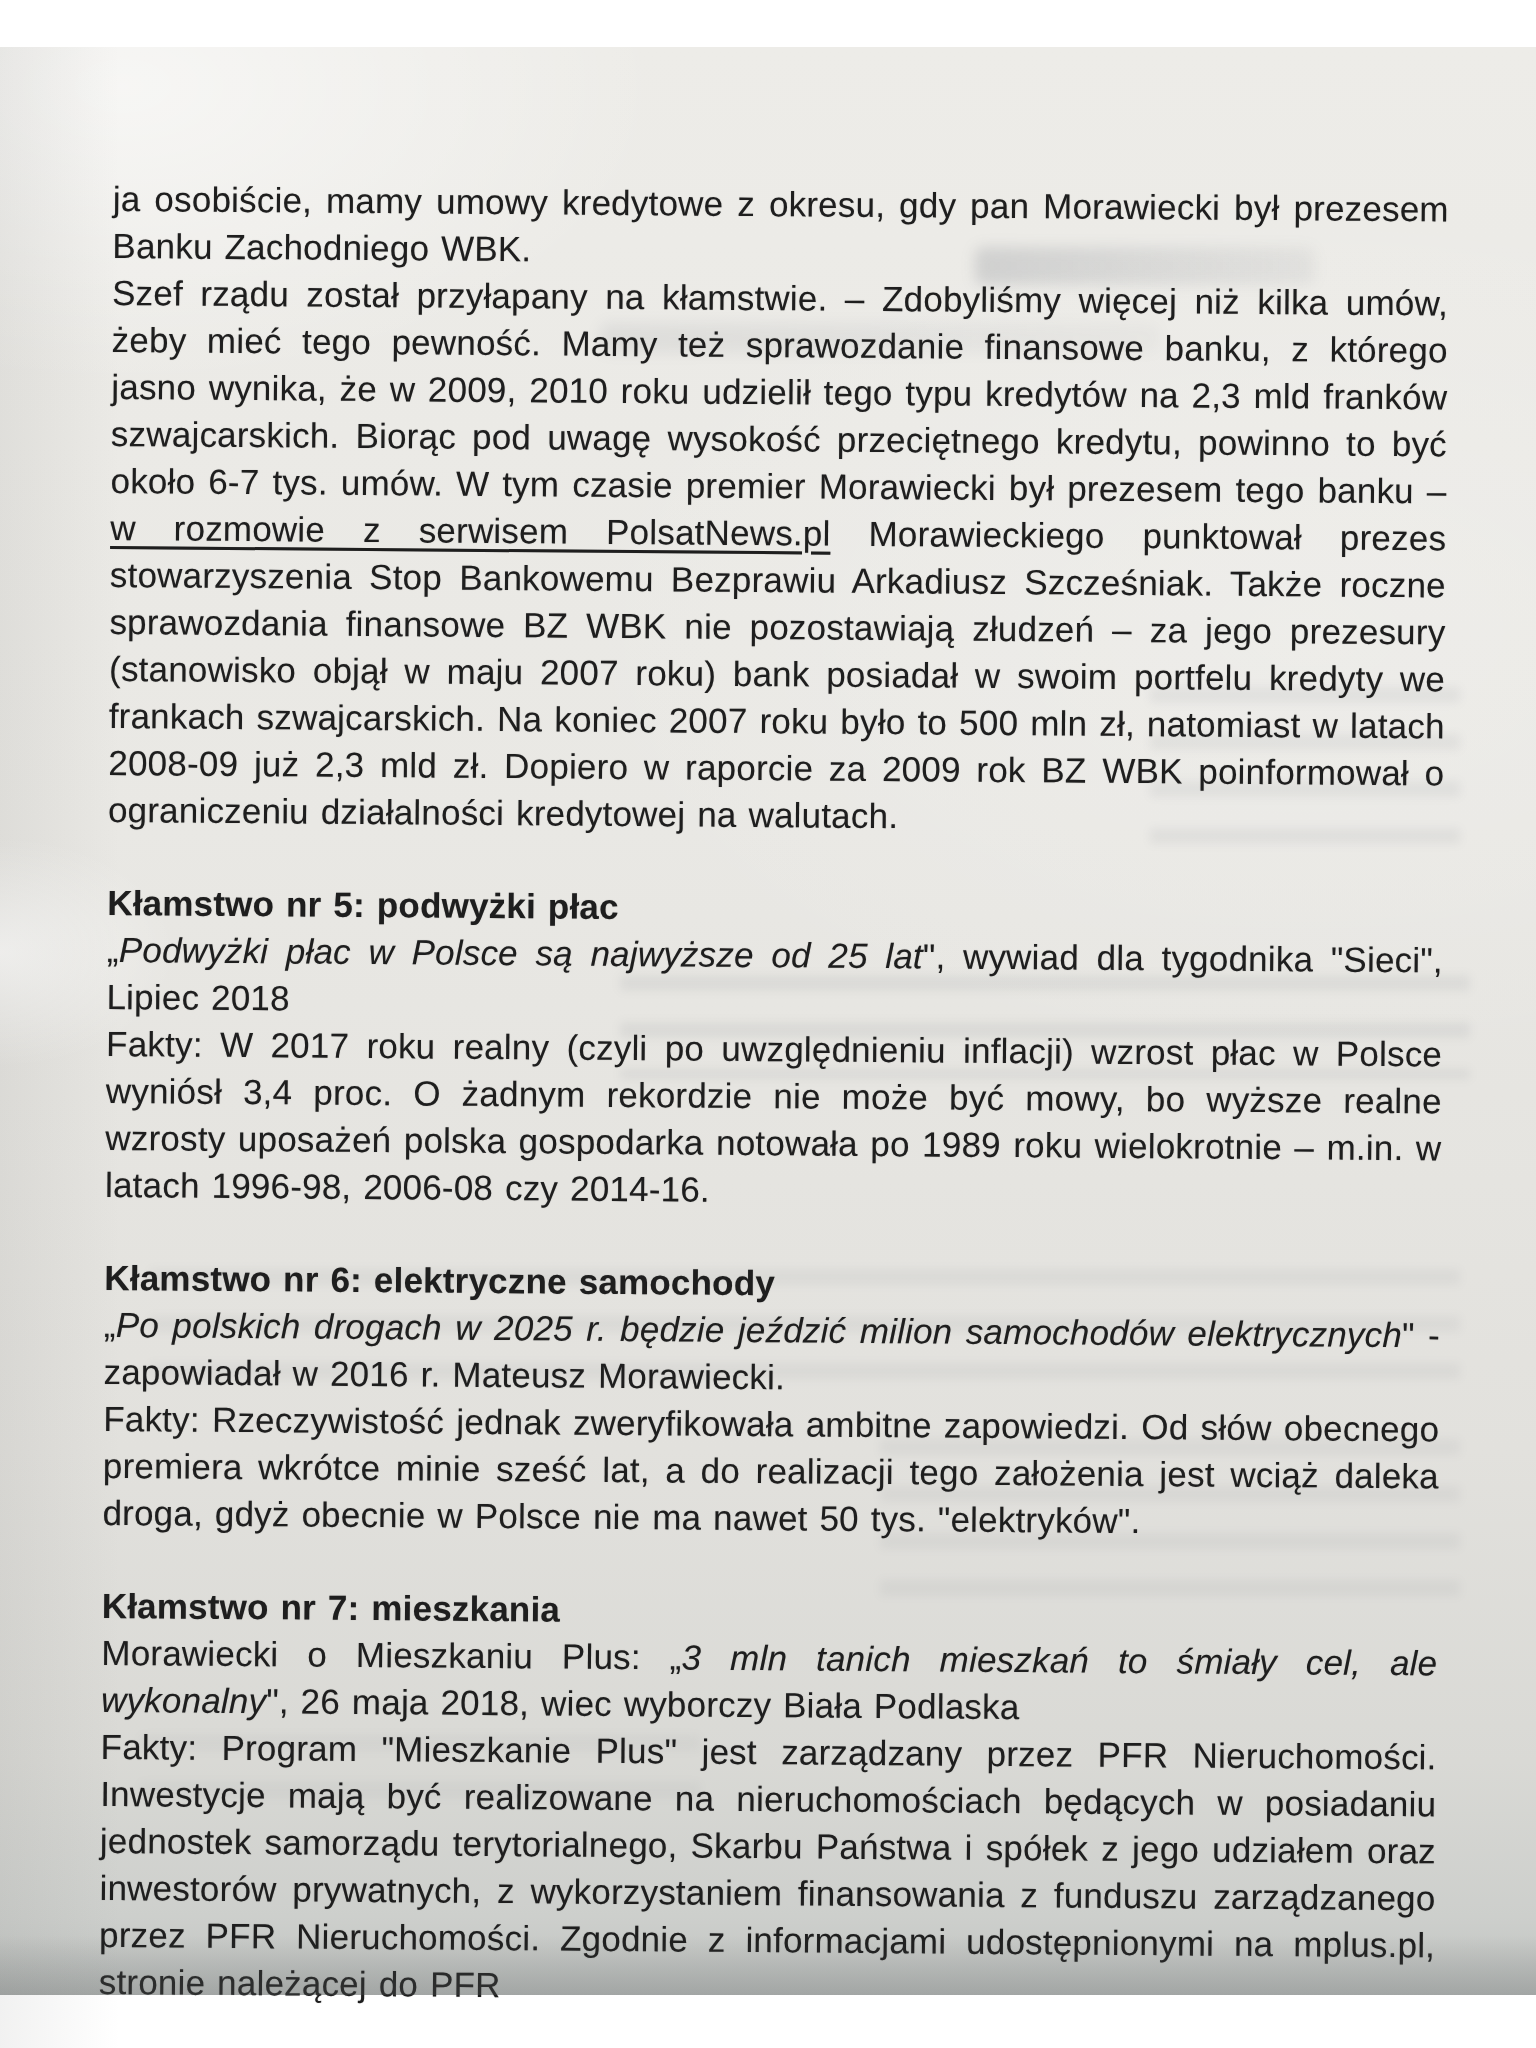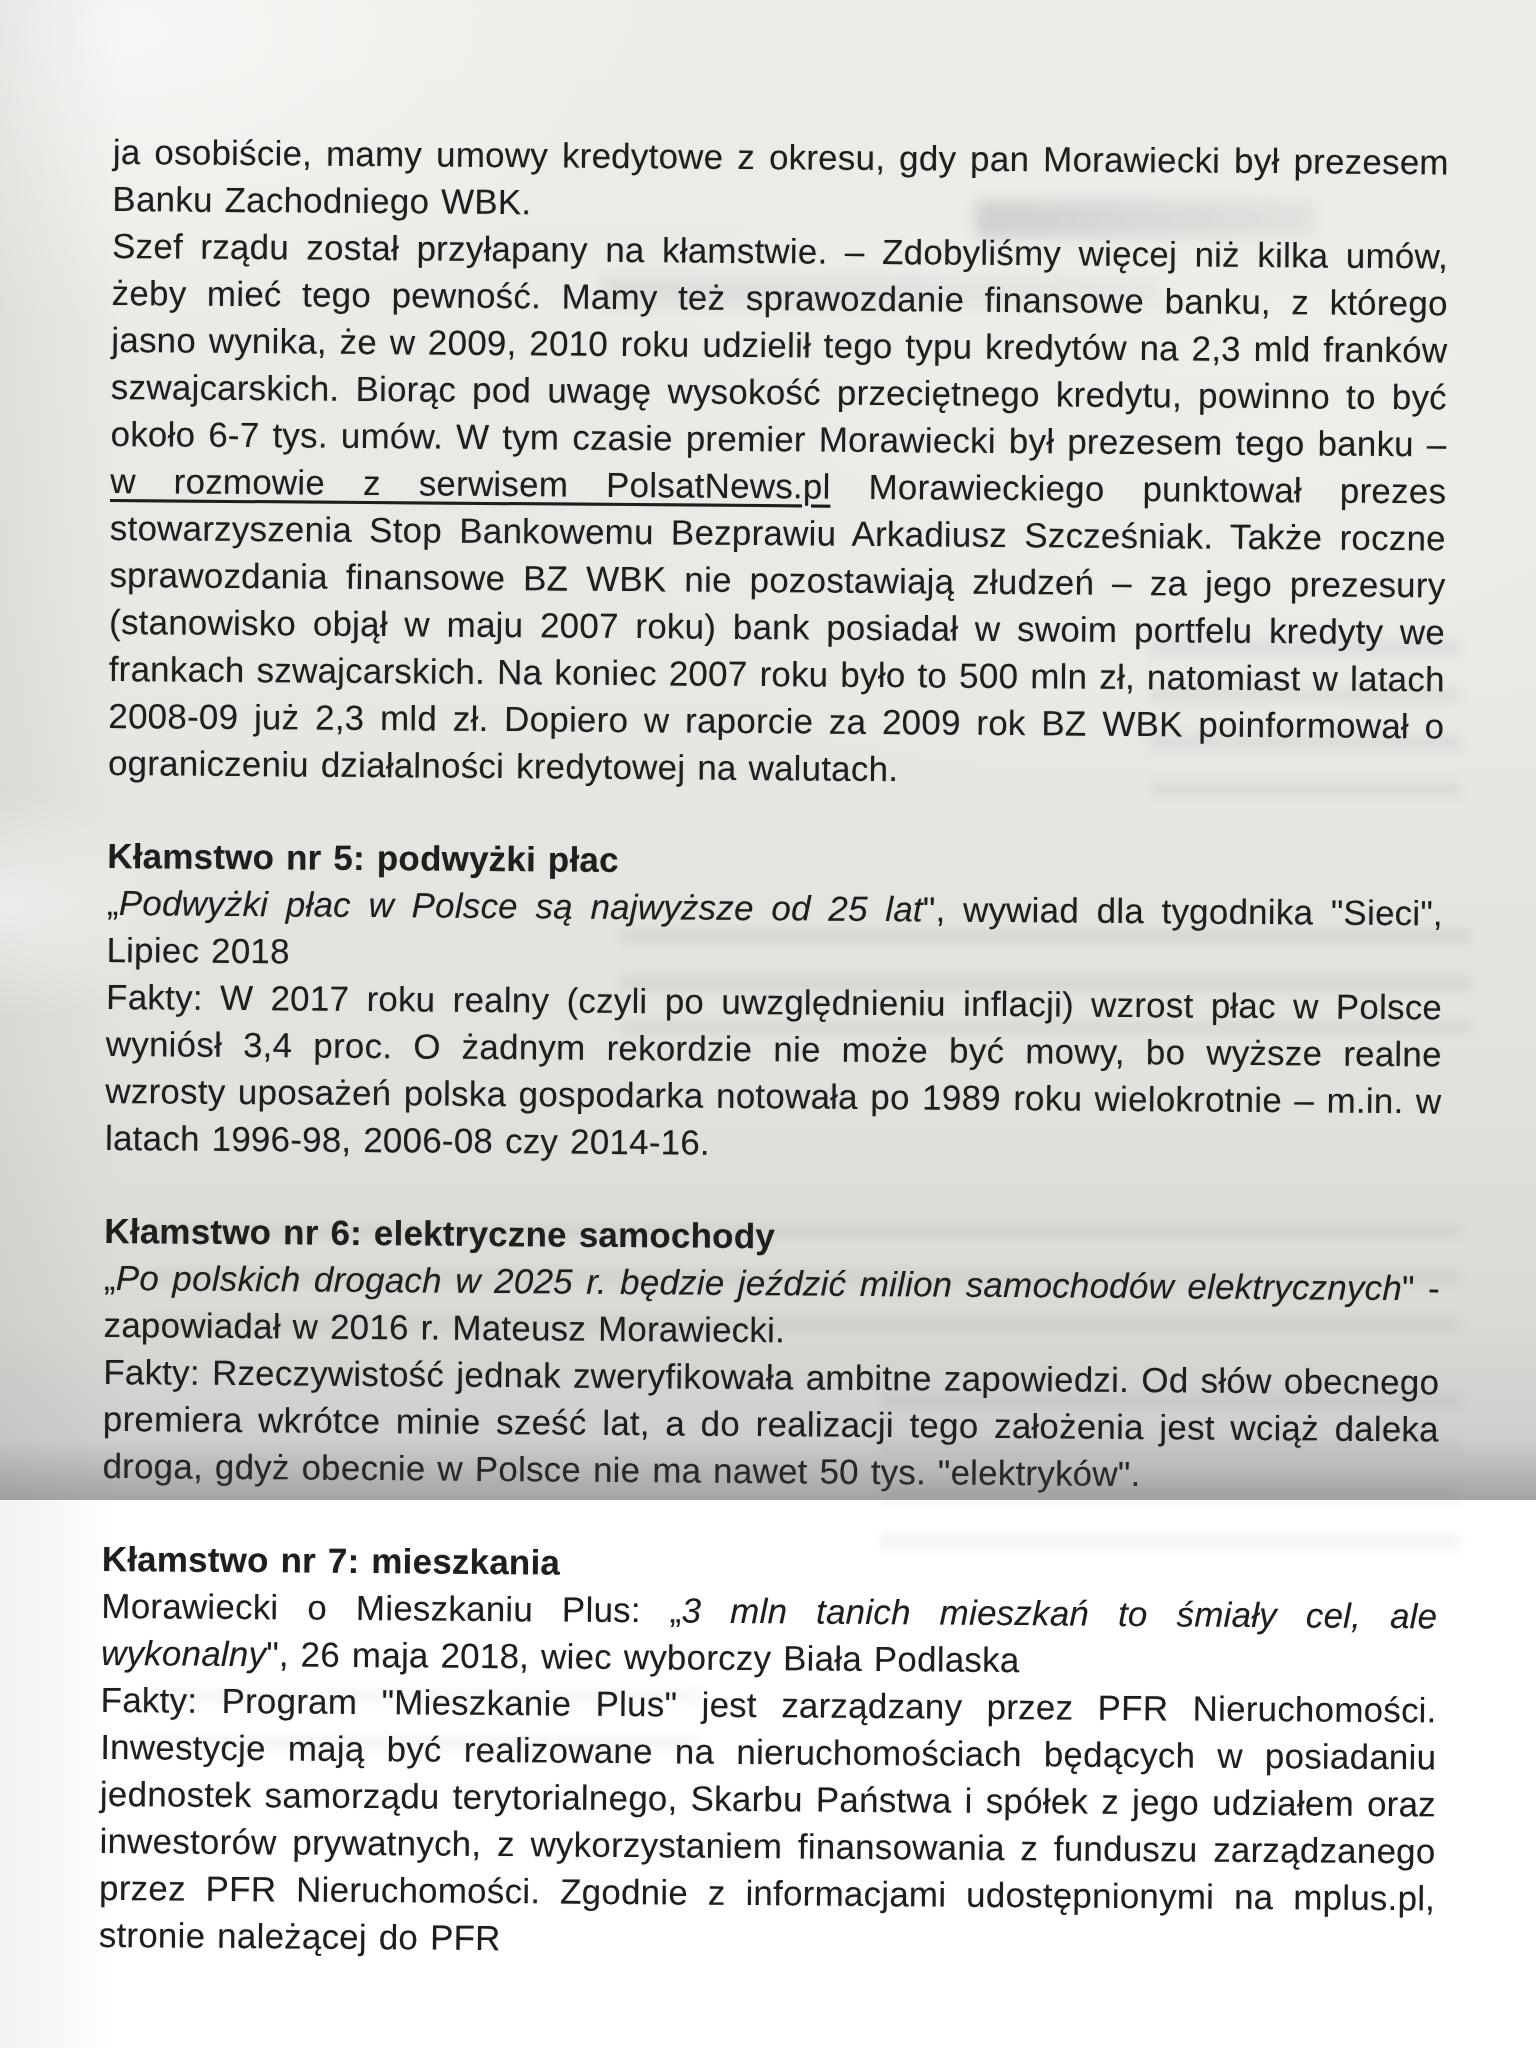--- a/index.html
+++ b/index.html
@@ -8,27 +8,28 @@
     width: 1536px;
     height: 2048px;
     overflow: hidden;
     font-family: "Liberation Sans", sans-serif;
   }
 
   
   .photo {
     position: relative;
     width: 1536px;
-    height: 1500px;
+    height: 1948px;
     background:
       radial-gradient(900px 500px at 8% 2%, rgba(255,255,255,0.55), rgba(255,255,255,0) 60%),
       radial-gradient(1200px 700px at 85% 30%, rgba(255,255,255,0.18), rgba(255,255,255,0) 65%),
       linear-gradient(180deg, #edecE8 0%, #e9e8e4 40%, #e2e1dd 72%, #d9d9d5 88%, #cdcfcc 96%, #bec1bf 100%),
       #e7e6e2;
     background-color: #e7e6e2;
+    margin-top: 47px;
   }
 
   
   .shade-left {
     position: absolute; left: 0; top: 0; width: 120px; height: 2048px;
     background: linear-gradient(90deg, rgba(120,120,118,0.10), rgba(120,120,118,0));
     pointer-events: none;
   }
   .shade-bottom {
     position: absolute; left: 0; bottom: 0; width: 1536px; height: 60px;

